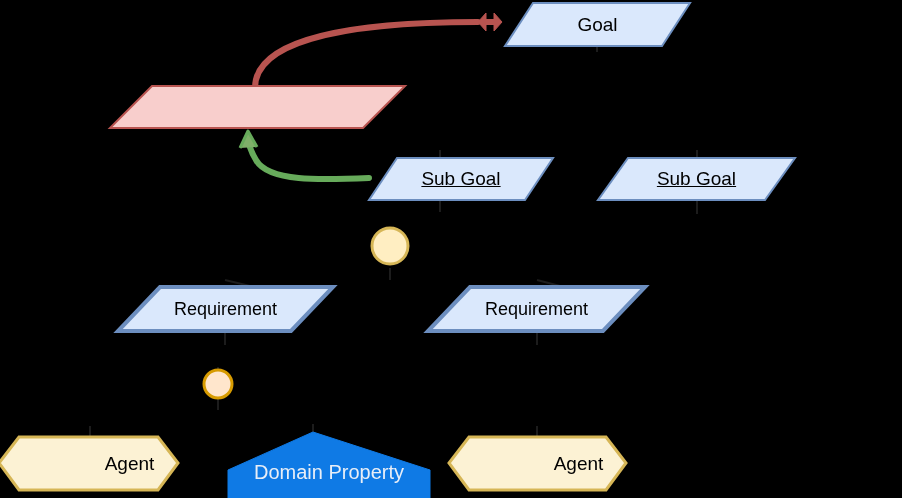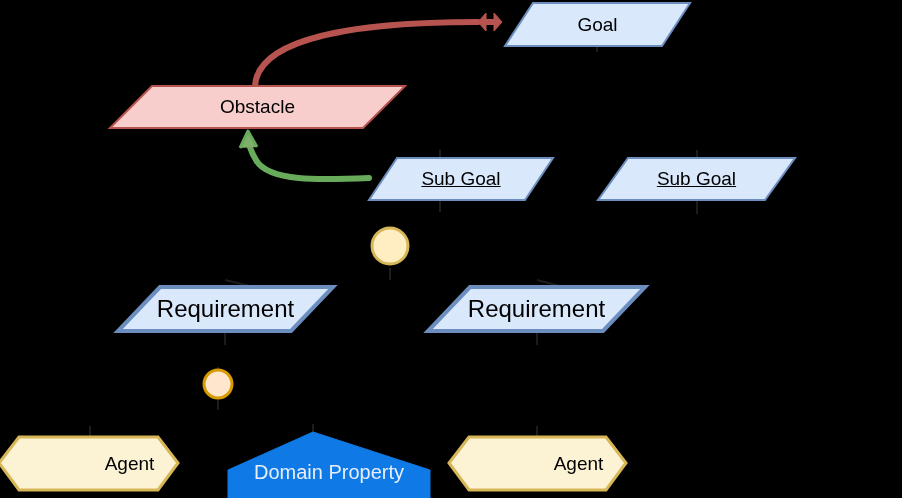--- a/index.html
+++ b/index.html
@@ -32,21 +32,21 @@
     justify-content: center;
     text-align: center;
     pointer-events: none;
     white-space: nowrap;
     color: #000000;
     font-family: "Liberation Sans", sans-serif;
   }
   .lbl-goal      { font-size: 19px; }
   .lbl-subgoal   { font-size: 19px; text-decoration: underline; }
   .lbl-obstacle  { font-size: 19px; }
-  .lbl-req       { font-size: 24px; }
+  .lbl-req       { font-size: 18px; }
   .lbl-agent     { font-size: 19px; margin-left: 41px; }
   .lbl-domprop   { font-size: 20px; color: #e8eef7; }
 </style>
 </head>
 <body>
 
 <div id="canvas">
 
   <svg xmlns="http://www.w3.org/2000/svg" viewBox="0 0 902 498">
 
@@ -100,21 +100,20 @@
     <polygon points="19,437 158,437 178,463 158,490 19,490 -1,463" fill="#fcf2d4" stroke="#d6b656" stroke-width="3"></polygon>
 
     <polygon points="313,432 430,470 430,498 228,498 228,470" fill="#0f7ae5" stroke="#0f7ae5" stroke-width="1"></polygon>
 
     <polygon points="469,437 606,437 626,463 606,490 469,490 449,463" fill="#fcf2d4" stroke="#d6b656" stroke-width="3"></polygon>
 
   </svg>
 
   <div class="node-label lbl-goal" style="left:505px; top:3px; width:185px; height:43px;">Goal</div>
 
-  <div class="node-label lbl-obstacle" style="left:110px; top:86px; width:295px; height:42px;">Obstacle</div>
 
   <div class="node-label lbl-subgoal" style="left:369px; top:158px; width:184px; height:42px;">Sub Goal</div>
 
   <div class="node-label lbl-subgoal" style="left:598px; top:158px; width:197px; height:42px;">Sub Goal</div>
 
   <div class="node-label lbl-req" style="left:118px; top:287px; width:215px; height:44px;">Requirement</div>
 
   <div class="node-label lbl-req" style="left:428px; top:287px; width:217px; height:44px;">Requirement</div>
 
   <div class="node-label lbl-agent" style="left:-1px; top:437px; width:179px; height:53px;">Agent</div>

